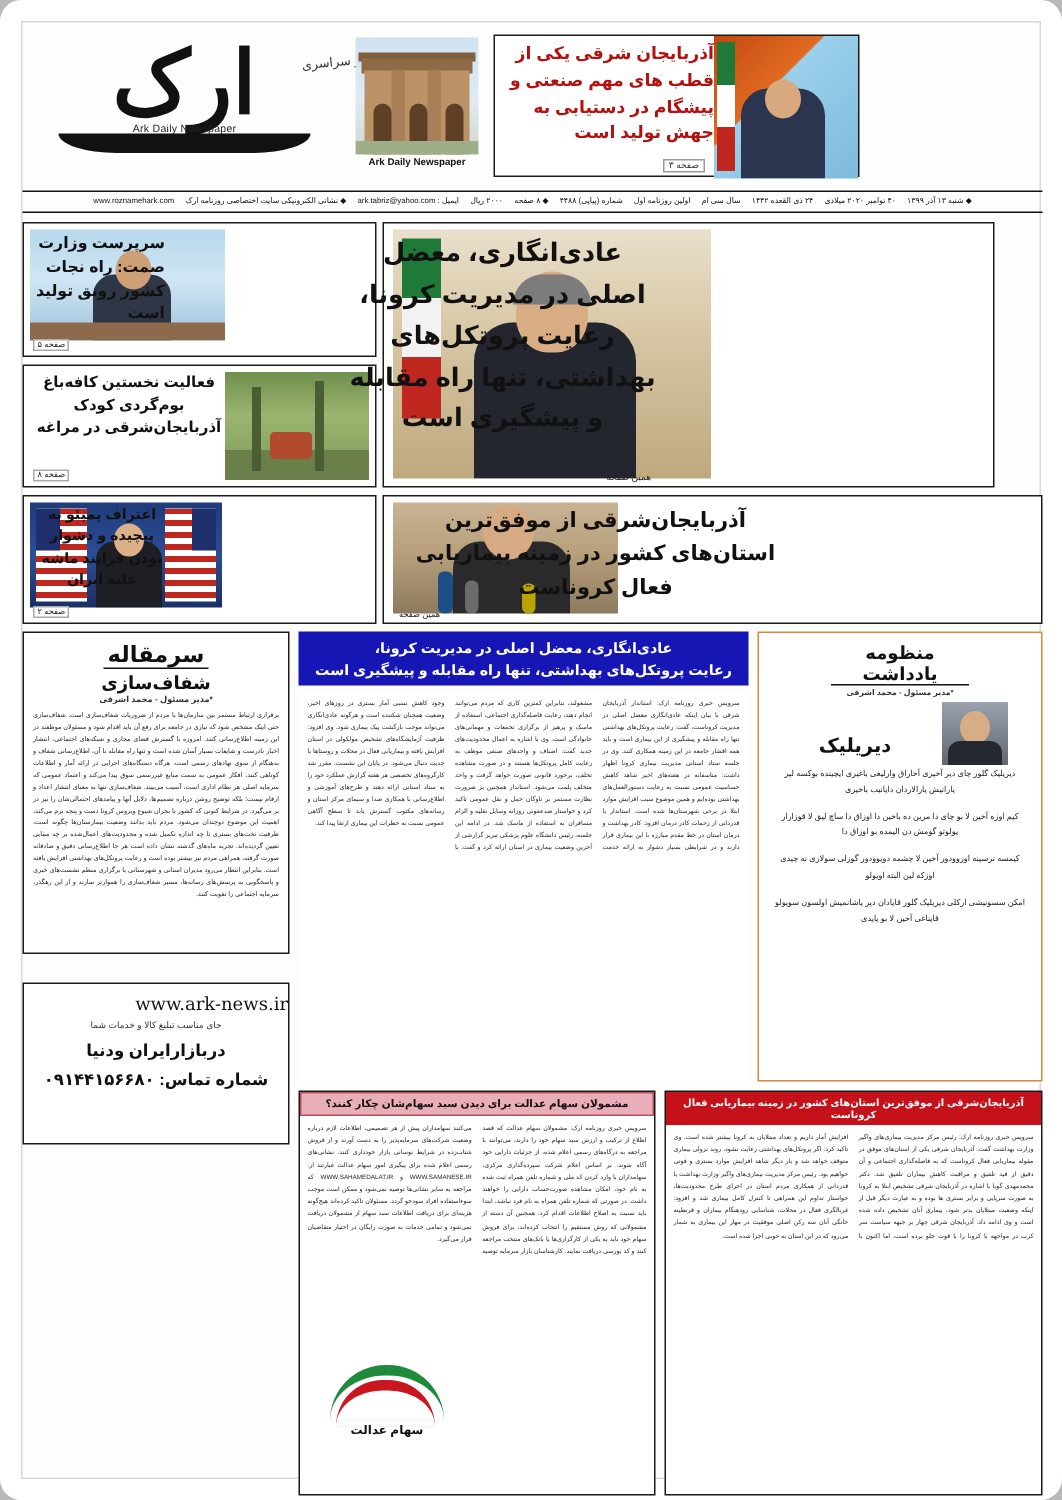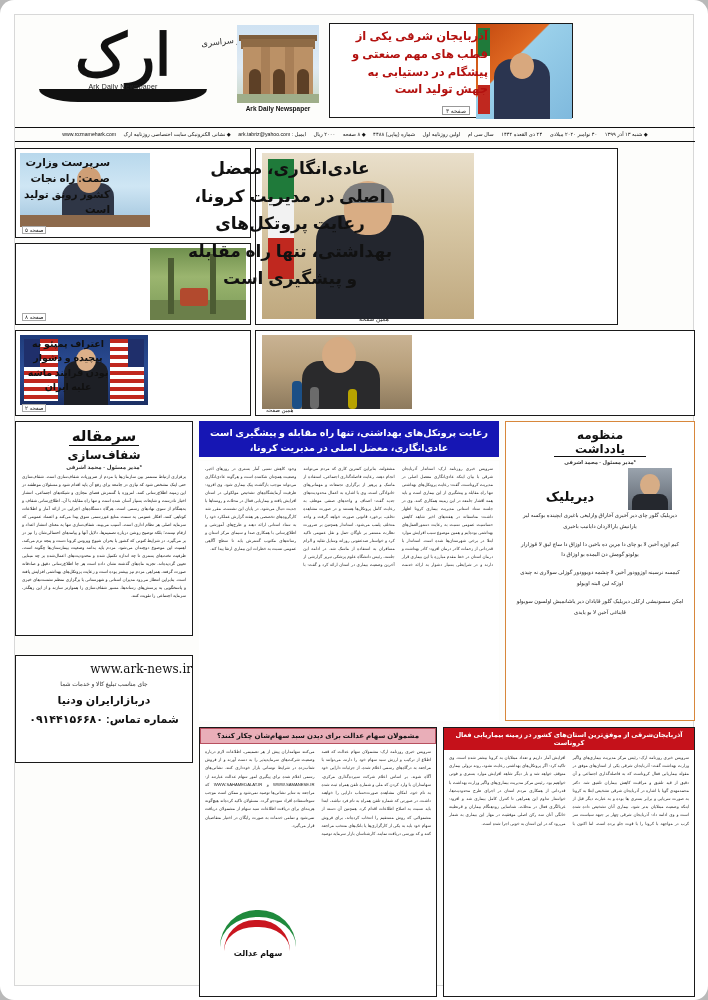--- a/index.html
+++ b/index.html
@@ -68,21 +68,21 @@
     position:absolute;left:18px;bottom:0;width:56px;height:60px;
     background:#2b3550;border-radius:18px 18px 0 0;
   }
   .ti-head{
     position:absolute;left:34px;bottom:40px;width:24px;height:26px;
     background:#d8a87e;border-radius:50%;
   }
   .ti-flag{position:absolute;left:2px;top:4px;width:12px;height:86px;
     background:linear-gradient(#1f7a3a 33%,#ffffff 33%,#ffffff 66%,#c0281f 66%);}
   .teaser-txt{
-    position:absolute;right:84px;top:4px;width:142px;
+    position:absolute;right:96px;top:4px;width:142px;
     font-size:11.5px;font-weight:bold;line-height:1.55;color:#b3110f;
   }
   .teaser-pg{
     position:absolute;right:102px;bottom:2px;font-size:6px;color:#333;
     border:1px solid #999;padding:0 3px;
   }
 
   
   .infostrip{
     left:0;top:112px;width:680px;height:15px;
@@ -112,21 +112,21 @@
   .n-cafe .tx{position:absolute;left:6px;top:4px;width:128px;
     font-size:10px;font-weight:bold;line-height:1.5;color:#111;text-align:center;}
 
   .n-pomp{left:0;top:315px;width:236px;height:86px;}
   .n-pomp .im{left:4px;top:4px;width:128px;height:70px;
     background:linear-gradient(#1f3b7a 0%,#2c4e96 50%,#1b2f63 100%);}
   .n-pomp .tx{position:absolute;right:136px;top:6px;width:92px;
     font-size:9.5px;font-weight:bold;line-height:1.5;color:#111;text-align:center;}
 
   
-  .lead{left:240px;top:133px;width:363px;height:177px;}
+  .lead{left:240px;top:133px;width:408px;height:177px;}
   .lead-img{
     position:absolute;left:6px;top:4px;width:212px;height:166px;
     background:linear-gradient(#e9dfcb 0%,#d8c8a6 40%,#bfa87e 100%);overflow:hidden;
   }
   .lead-suit{position:absolute;left:54px;bottom:0;width:108px;height:104px;
     background:#23262e;border-radius:26px 26px 0 0;}
   .lead-head{position:absolute;left:82px;bottom:84px;width:48px;height:54px;
     background:#d9ad84;border-radius:50% 50% 44% 44%;}
   .lead-hair{position:absolute;left:80px;bottom:116px;width:52px;height:20px;
     background:#7c7c7c;border-radius:26px 26px 0 0;}
@@ -278,20 +278,21 @@
       <div class="cap-pg" style="left:6px;bottom:3px">صفحه ۵</div>
     </div>
 
     <div class="blk box bd n-cafe">
       <div class="blk box-img im">
         <div style="position:absolute;left:0;bottom:0;width:100%;height:20px;background:#6b7f4a"></div>
         <div style="position:absolute;left:18px;top:10px;width:6px;height:56px;background:#4c5c33"></div>
         <div style="position:absolute;left:60px;top:6px;width:6px;height:60px;background:#4c5c33"></div>
         <div style="position:absolute;left:30px;bottom:14px;width:28px;height:18px;background:#b24a2e;border-radius:3px"></div>
       </div>
+      <div class="tx">فعالیت نخستین کافه‌باغ بوم‌گردی کودک آذربایجان‌شرقی در مراغه</div>
       <div class="cap-pg" style="left:6px;bottom:3px">صفحه ۸</div>
     </div>
 
     <div class="blk box bd n-pomp">
       <div class="blk box-img im">
         <div style="position:absolute;left:4px;top:4px;width:34px;height:62px;background:repeating-linear-gradient(#c0281f 0 4px,#fff 4px 8px)"></div>
         <div style="position:absolute;left:4px;top:4px;width:16px;height:28px;background:#1f2f6b"></div>
         <div style="position:absolute;right:4px;top:4px;width:34px;height:62px;background:repeating-linear-gradient(#c0281f 0 4px,#fff 4px 8px)"></div>
         <div style="position:absolute;right:4px;top:4px;width:16px;height:28px;background:#1f2f6b"></div>
         <div style="position:absolute;left:44px;bottom:0;width:44px;height:44px;background:#1d1f25;border-radius:12px 12px 0 0"></div>
@@ -313,26 +314,27 @@
     </div>
 
     <div class="blk box bd lead2">
       <div class="lead2-img">
         <div class="l2-suit"></div>
         <div class="l2-head"></div>
         <div class="l2-mic"></div>
         <div class="l2-mic2"></div>
         <div class="l2-mic3"></div>
       </div>
+      <div class="lead2-txt">آذربایجان‌شرقی از موفق‌ترین استان‌های کشور در زمینه بیماریابی فعال کروناست</div>
       <div class="lead2-pg">همین صفحه</div>
     </div>
 
     <div class="blk bluebar">
+      <div>عادی‌انگاری، معضل اصلی در مدیریت کرونا،</div>
       <div>رعایت پروتکل‌های بهداشتی، تنها راه مقابله و پیشگیری است</div>
-      <div>عادی‌انگاری، معضل اصلی در مدیریت کرونا،</div>
     </div>
 
     <div class="blk col-edit bd">
       <div class="ed-h1">سرمقاله</div>
       <div class="ed-h2">شفاف‌سازی</div>
       <div class="ed-by">*مدیر مسئول - محمد اشرفی</div>
       <div class="ed-body">برقراری ارتباط مستمر بین سازمان‌ها با مردم از ضروریات شفاف‌سازی است. شفاف‌سازی حتی اینک مشخص شود که نیازی در جامعه برای رفع آن باید اقدام شود و مسئولان موظفند در این زمینه اطلاع‌رسانی کنند. امروزه با گسترش فضای مجازی و شبکه‌های اجتماعی، انتشار اخبار نادرست و شایعات بسیار آسان شده است و تنها راه مقابله با آن، اطلاع‌رسانی شفاف و به‌هنگام از سوی نهادهای رسمی است. هرگاه دستگاه‌های اجرایی در ارائه آمار و اطلاعات کوتاهی کنند، افکار عمومی به سمت منابع غیررسمی سوق پیدا می‌کند و اعتماد عمومی که سرمایه اصلی هر نظام اداری است، آسیب می‌بیند. شفاف‌سازی تنها به معنای انتشار اعداد و ارقام نیست؛ بلکه توضیح روشن درباره تصمیم‌ها، دلایل آنها و پیامدهای احتمالی‌شان را نیز در بر می‌گیرد. در شرایط کنونی که کشور با بحران شیوع ویروس کرونا دست و پنجه نرم می‌کند، اهمیت این موضوع دوچندان می‌شود. مردم باید بدانند وضعیت بیمارستان‌ها چگونه است، ظرفیت تخت‌های بستری تا چه اندازه تکمیل شده و محدودیت‌های اعمال‌شده بر چه مبنایی تعیین گردیده‌اند. تجربه ماه‌های گذشته نشان داده است هر جا اطلاع‌رسانی دقیق و صادقانه صورت گرفته، همراهی مردم نیز بیشتر بوده است و رعایت پروتکل‌های بهداشتی افزایش یافته است. بنابراین انتظار می‌رود مدیران استانی و شهرستانی با برگزاری منظم نشست‌های خبری و پاسخگویی به پرسش‌های رسانه‌ها، مسیر شفاف‌سازی را هموارتر سازند و از این رهگذر، سرمایه اجتماعی را تقویت کنند.</div>
     </div>
 
     <div class="blk col-mid">

